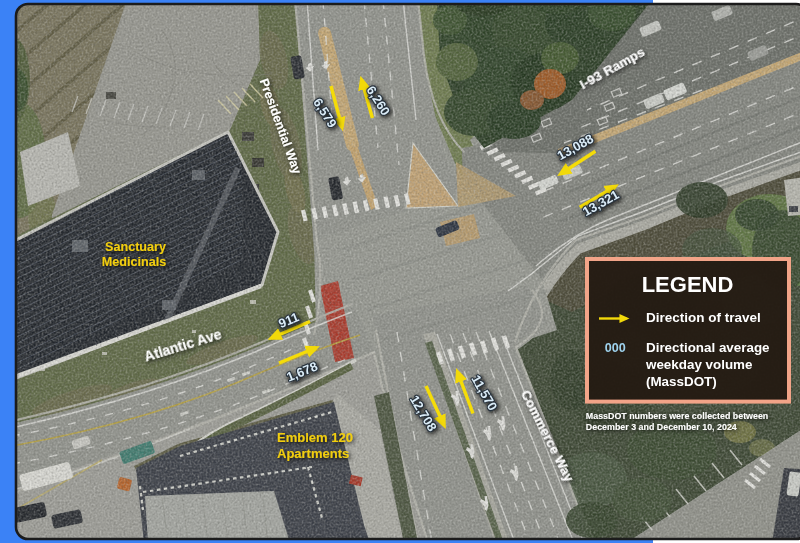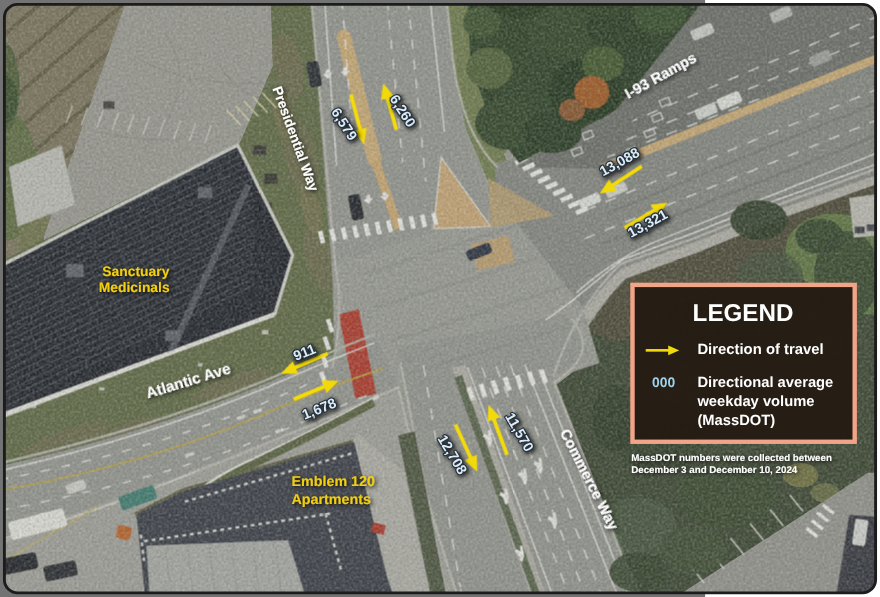--- a/index.html
+++ b/index.html
@@ -1,17 +1,17 @@
 <!DOCTYPE html>
 <html><head>
 <meta charset="utf-8">
 <style>
   html,body{margin:0;padding:0;background:#fff;}
-  #wrap{width:641px;height:543px;position:relative;background:#737373;
-        font-family:"Liberation Sans", sans-serif;}
+  #wrap{width:641px;height:543px;position:relative;background:#3b82f6;
+        font-family:"Liberation Sans", sans-serif;padding-left:12px;}
 </style>
 </head>
 <body>
 <div id="wrap">
 <svg width="800" height="543" viewBox="0 0 800 543">
 <defs>
   <clipPath id="frame">
           <rect x="4" y="4" width="792" height="535" rx="12" ry="12"></rect>
         </clipPath>
   <clipPath id="fieldclip">

